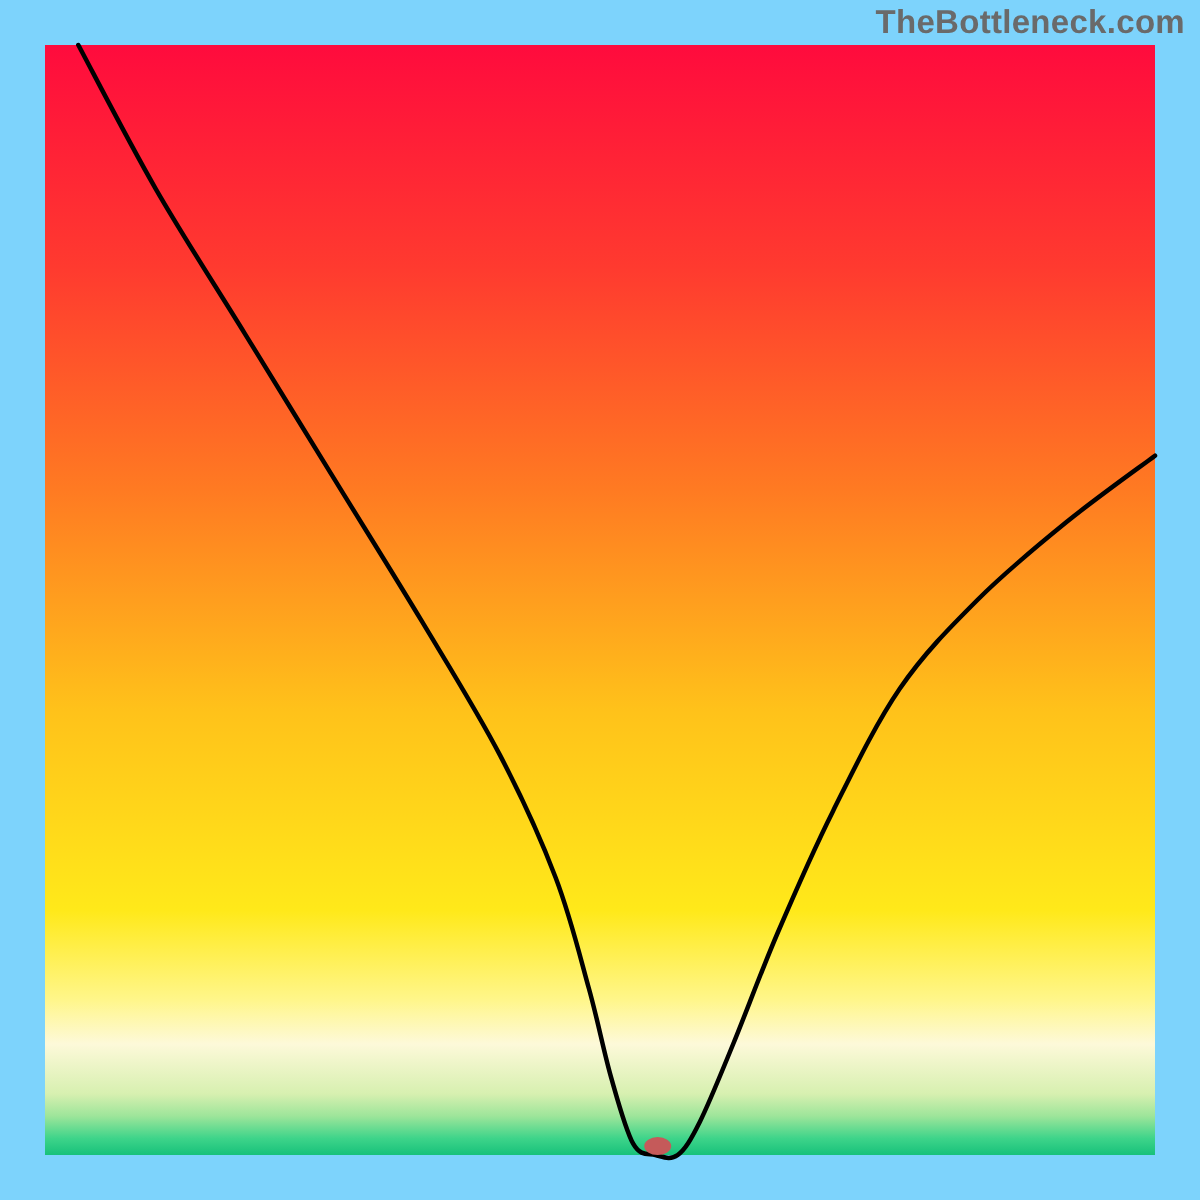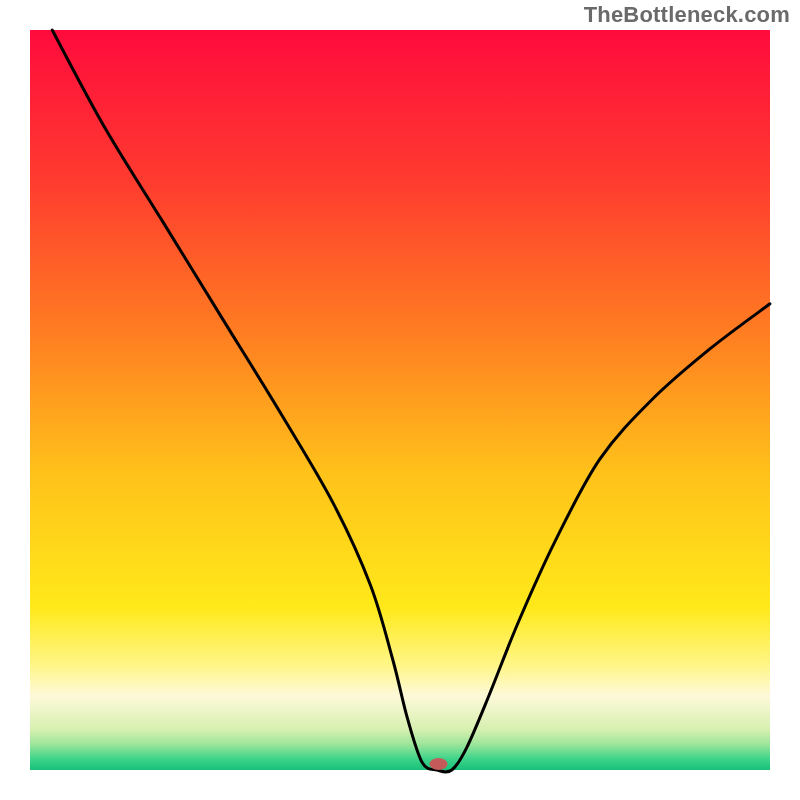--- a/index.html
+++ b/index.html
@@ -7,21 +7,21 @@
     padding: 0;
     width: 800px;
     height: 800px;
     background: #000;
     overflow: hidden;
   }
   .frame {
     position: relative;
     width: 800px;
     height: 800px;
-    background: #ffffff;
+    background: #7dd3fc;
   }
   .watermark {
     position: absolute;
     top: 2px;
     right: 10px;
     font-family: Arial, Helvetica, sans-serif;
     font-size: 22px;
     font-weight: bold;
     color: #6a6a6a;
     letter-spacing: 0.2px;

